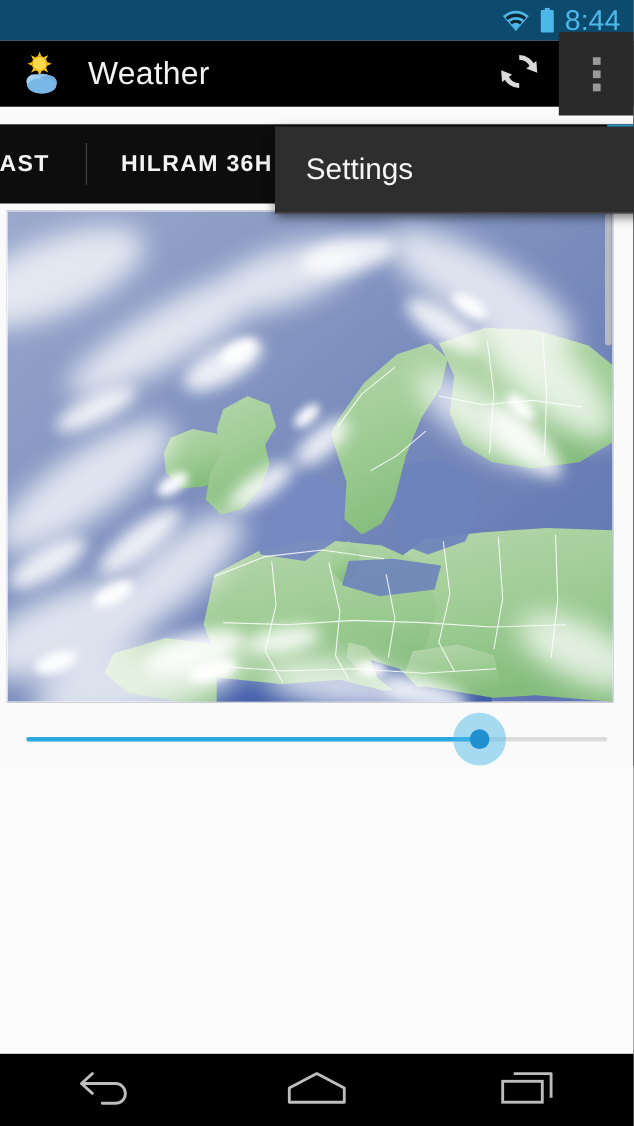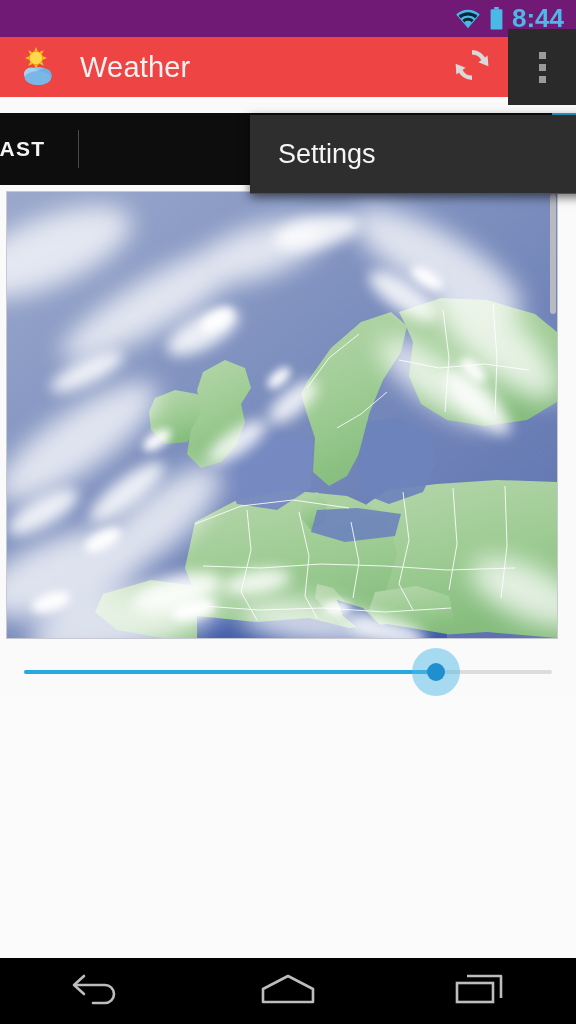--- a/index.html
+++ b/index.html
@@ -7,34 +7,34 @@
     width:576px; height:1024px;
     background:#000;
     font-family:"Liberation Sans", sans-serif;
     overflow:hidden;
   }
   #screen { position:relative; width:576px; height:1024px; background:#fafafa; }
 
   
   .statusbar {
     position:absolute; top:0; left:0; width:576px; height:37px;
-    background:#701a75; display:flex; align-items:center;
-    justify-content:flex-end; padding-right:12px; gap:9px;font-weight:bold;
+    background:#0c4a6e; display:flex; align-items:center;
+    justify-content:flex-end; padding-right:12px; gap:9px;
   }
   .sb-wifi { width:26px; height:20px; position:relative; }
   .sb-battery { width:13px; height:23px; position:relative; }
   .sb-time {
     color:#4cb8e8; font-size:26px; letter-spacing:0px; line-height:1;
     padding-bottom:2px;
   }
 
   
   .actionbar {
     position:absolute; top:37px; left:0; width:576px; height:60px;
-    background:#ef4444; display:flex; align-items:center;
+    background:#000000; display:flex; align-items:center;
   }
   .app-icon { width:48px; height:44px; margin-left:16px; position:relative; }
   .app-title {
     color:#f2f2f2; font-size:29px; margin-left:16px; font-weight:400;
     letter-spacing:.2px;
   }
   .ab-spacer { flex:1; }
   .refresh-btn {
     width:72px; height:76px; display:flex; align-items:center;
     justify-content:center;
@@ -187,20 +187,21 @@
     <span class="overflow-btn">
       <span class="dot"></span>
       <span class="dot"></span>
       <span class="dot"></span>
     </span>
   </div>
 
   <div class="tabbar">
     <span class="tab tab-0">ECAST</span>
     <span class="tab-divider"></span>
+    <span class="tab tab-1">HILRAM 36H</span>
     <span class="tab-indicator" style="background: rgb(42, 163, 212);"></span>
   </div>
 
   <div class="map-wrap">
     <svg class="map-img" width="550" height="446" viewBox="0 0 550 446" preserveAspectRatio="none">
       <defs>
         <linearGradient id="ocean" x1="0" y1="0" x2="1" y2="1">
           <stop offset="0%" stop-color="#9aa8cc"></stop>
           <stop offset="45%" stop-color="#7d8fbe"></stop>
           <stop offset="100%" stop-color="#5a6fae"></stop>

